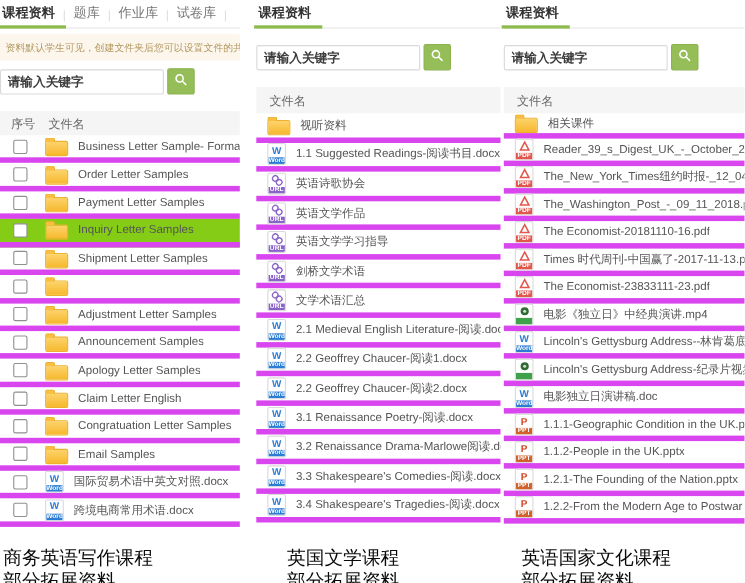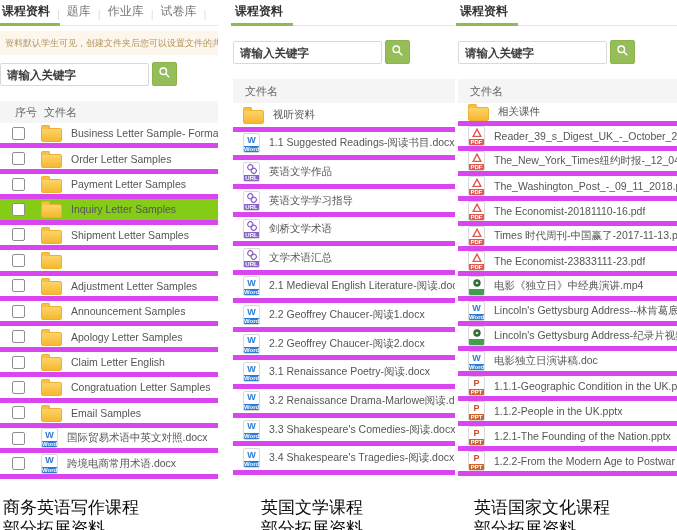--- a/index.html
+++ b/index.html
@@ -24,21 +24,21 @@
   .searchrow{margin-top:7px;display:flex;align-items:flex-end;}
   .p1 .searchrow,.p2 .searchrow{margin-top:14px;}
   .searchinput{width:149px;height:23px;border:1px solid #d9d9d9;border-radius:2px;padding:0 6px;font-size:11.5px;box-sizing:border-box;outline:none;color:#333;font-family:inherit;}
   .searchinput::placeholder{color:#3c3c3c;font-weight:700;opacity:1;}
   .searchbtn{width:25px;height:24px;margin-left:3px;background:#96be58;border:1px solid #8cb34e;border-radius:2px;display:flex;align-items:center;justify-content:center;padding:0;cursor:pointer;}
 
   
   .thead{margin-top:15px;display:flex;align-items:center;height:22px;background:#f5f5f5;font-size:11px;color:#666;}
   .p1 .thead,.p2 .thead{height:24px;}
   .col{margin-left:12px;white-space:nowrap;}
-  .p0 .col.c0{margin-left:10px;width:32px;text-align:center;}
+  .p0 .col.c0{margin-left:10px;width:32px;}
   .p0 .col.c1{margin-left:2px;}
 
   
   .flist{display:flex;flex-direction:column;}
   .p0 .flist{height:356px;}
   .p1 .flist{height:372px;}
   .p2 .flist{height:372px;}
   .frow{flex:1;display:flex;align-items:center;border-bottom:5px solid #d946ef;padding-left:10px;cursor:pointer;}
   .frow.hl{background:#84cc16;}
   .p0 .frow{padding-left:12px;}
@@ -211,20 +211,34 @@
             <span class="glyph">
               <svg viewBox="0 0 14 14">
                 <g transform="rotate(-45 7 7)" fill="none" stroke="#8a63c9" stroke-width="1.4">
                   <rect x="4" y="1.3" width="6" height="5.4" rx="2.5"></rect>
                   <rect x="4" y="7.3" width="6" height="5.4" rx="2.5"></rect>
                 </g>
               </svg>
             </span>
             <span class="strip">URL</span>
           </span>
+          <span class="fname">英语诗歌协会</span>
+        </div>
+        <div class="frow">
+          <span class="ficon file url">
+            <span class="glyph">
+              <svg viewBox="0 0 14 14">
+                <g transform="rotate(-45 7 7)" fill="none" stroke="#8a63c9" stroke-width="1.4">
+                  <rect x="4" y="1.3" width="6" height="5.4" rx="2.5"></rect>
+                  <rect x="4" y="7.3" width="6" height="5.4" rx="2.5"></rect>
+                </g>
+              </svg>
+            </span>
+            <span class="strip">URL</span>
+          </span>
           <span class="fname">英语文学作品</span>
         </div>
         <div class="frow">
           <span class="ficon file url">
             <span class="glyph">
               <svg viewBox="0 0 14 14">
                 <g transform="rotate(-45 7 7)" fill="none" stroke="#8a63c9" stroke-width="1.4">
                   <rect x="4" y="1.3" width="6" height="5.4" rx="2.5"></rect>
                   <rect x="4" y="7.3" width="6" height="5.4" rx="2.5"></rect>
                 </g>

